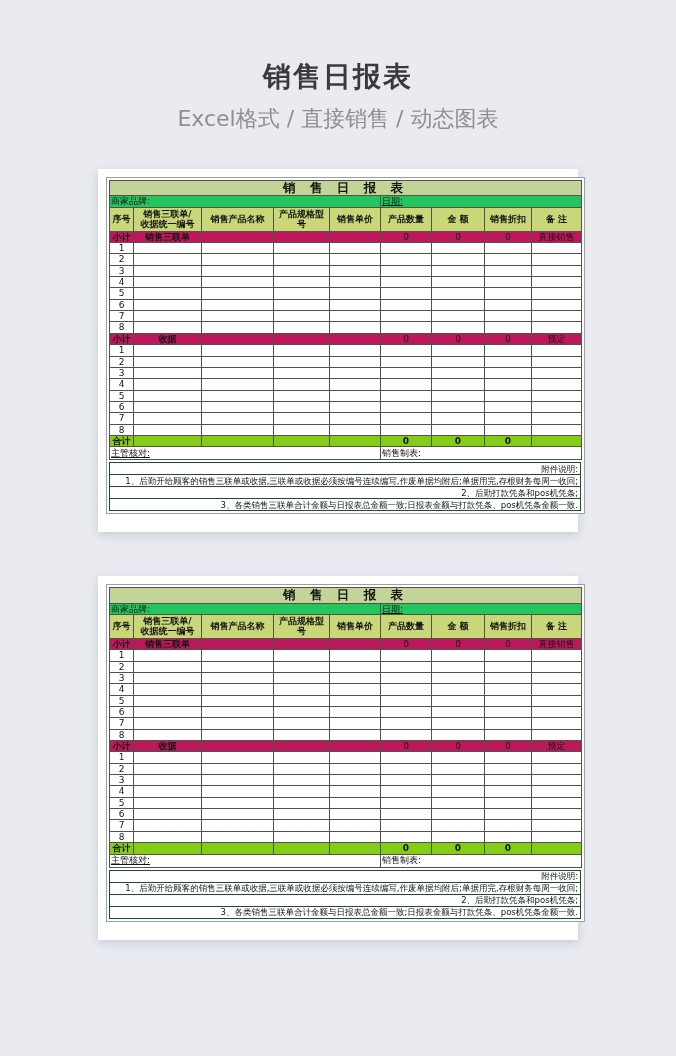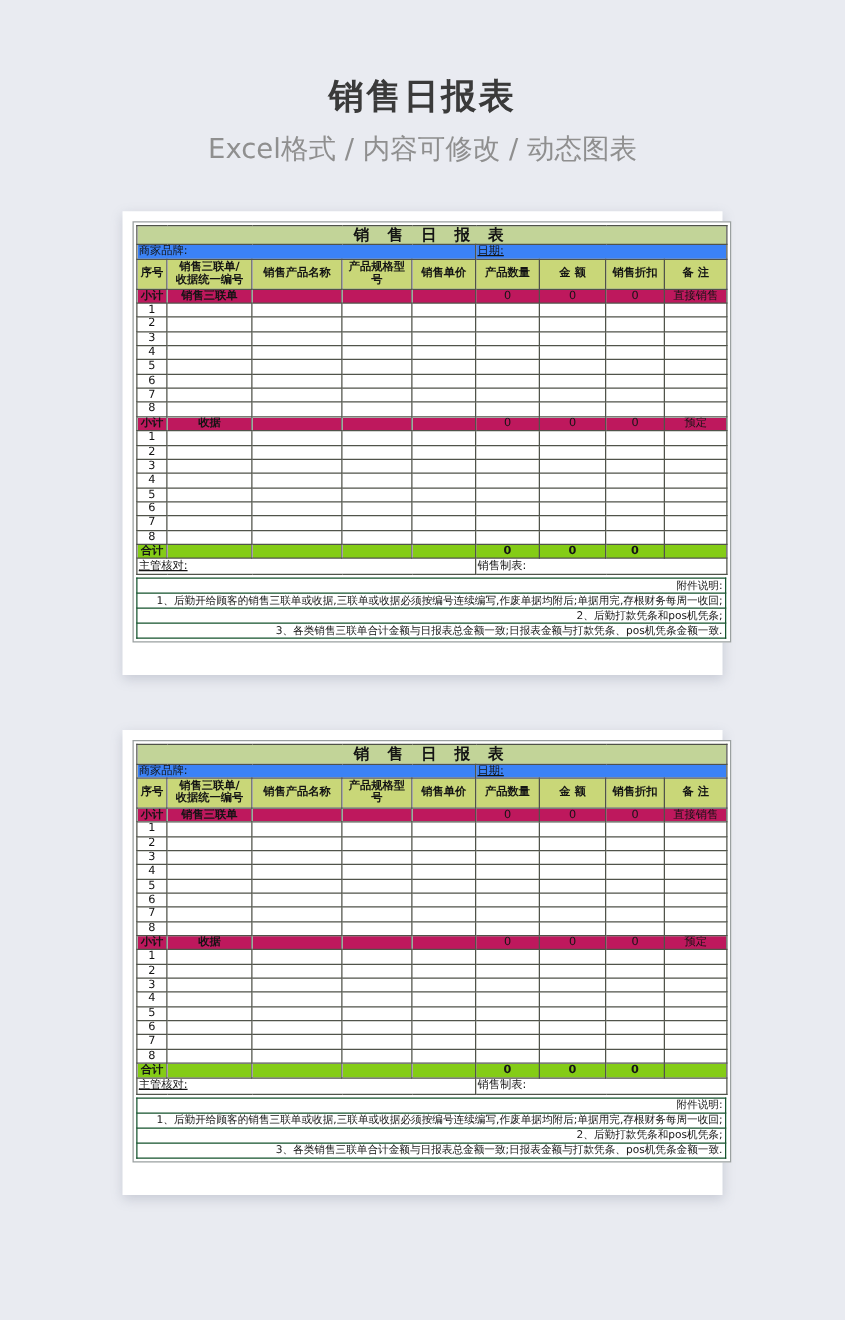--- a/index.html
+++ b/index.html
@@ -19,35 +19,35 @@
   .page-subtitle {
     margin-top: 8px;
     text-align: center;
     font-size: 22px; color: #8f8f8f;
   }
   .card {
     width: 480px;
     margin: 35px auto 0;
     background: #ffffff;
     box-shadow: 0 3px 9px rgba(110,120,140,.28);
-    padding: 8px 8px 26px 8px;
+    padding: 8px 8px 18px 8px;
   }
   .card + .card { margin-top: 44px; }
   .sheet { width: 479px; border: 1px solid #9aa0a0; padding: 2px; background:#fff; }
 
   table { border-collapse: collapse; table-layout: fixed; width: 472px; color: #141414; }
   .grid  { border: 1px solid #2e2e2a; font-size: 9px; }
   .grid td {
     border: 1px solid #50534a;
     height: 11px; line-height: 1.15;
     text-align: center; padding: 0 1px;
     overflow: hidden; white-space: pre-line;
   }
   .r-title td { background: #c2d498; font-size: 12.5px; font-weight: bold; letter-spacing: 5px; height: 15px; }
-  .r-meta  td { background: #3b82f6; text-align: left; }
+  .r-meta  td { background: #22c55e; text-align: left; }
   .r-head  td { background: #c9d778; font-weight: bold; height: 24px; }
   .r-sub   td { background: #be185d; }
   .r-sub td.lbl { font-weight: bold; }
   .r-total td { background: #84cc16; font-weight: bold; }
   .r-sign  td { height: 13px; text-align: left; }
   .al { text-align: left; }
   .pl2  { padding-left: 2px;  }
   .pl37 { padding-left: 37px; text-decoration: underline; }
   .pl40 { padding-left: 40px; text-decoration: underline; }
   .pl61 { padding-left: 61px; }
@@ -56,21 +56,21 @@
     border: 1px solid #14532d;
     height: 12px; line-height: 1.2;
     text-align: right; padding: 0 2px;
     white-space: nowrap; overflow: hidden;
   }
 </style>
 </head>
 <body>
 
 <h1 class="page-title">销售日报表</h1>
-<div class="page-subtitle">Excel格式 / 内容可修改 / 动态图表</div>
+<div class="page-subtitle">Excel格式 / 直接销售 / 动态图表</div>
 
 <div class="card">
   <div class="sheet">
       <table class="grid">
         <colgroup>
           <col style="width:24px">
           <col style="width:68px">
           <col style="width:72px">
           <col style="width:56px">
           <col style="width:51px">

